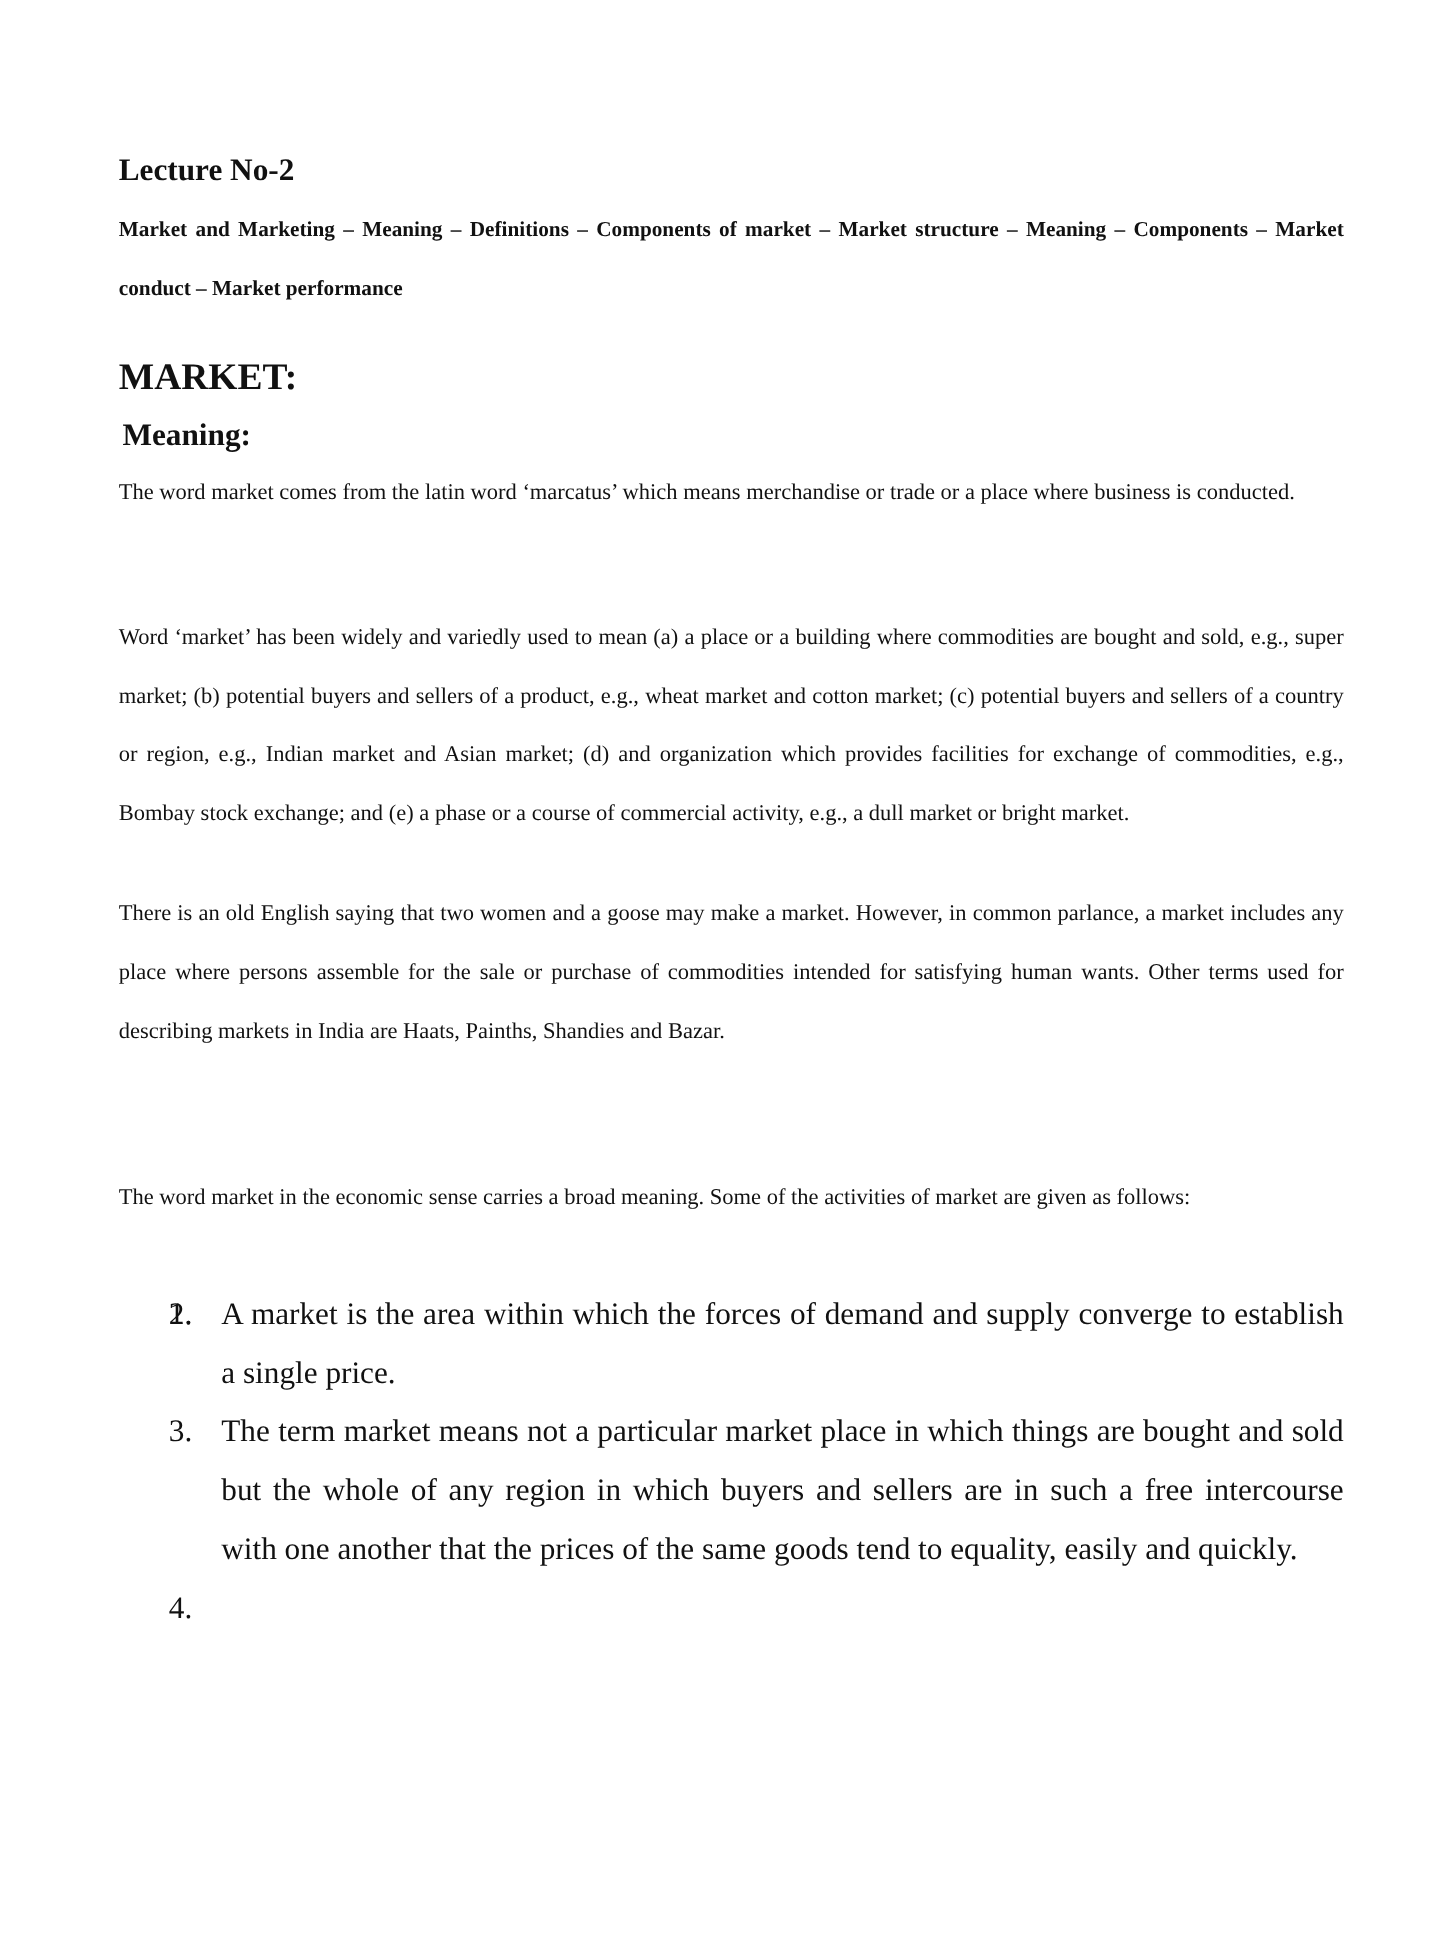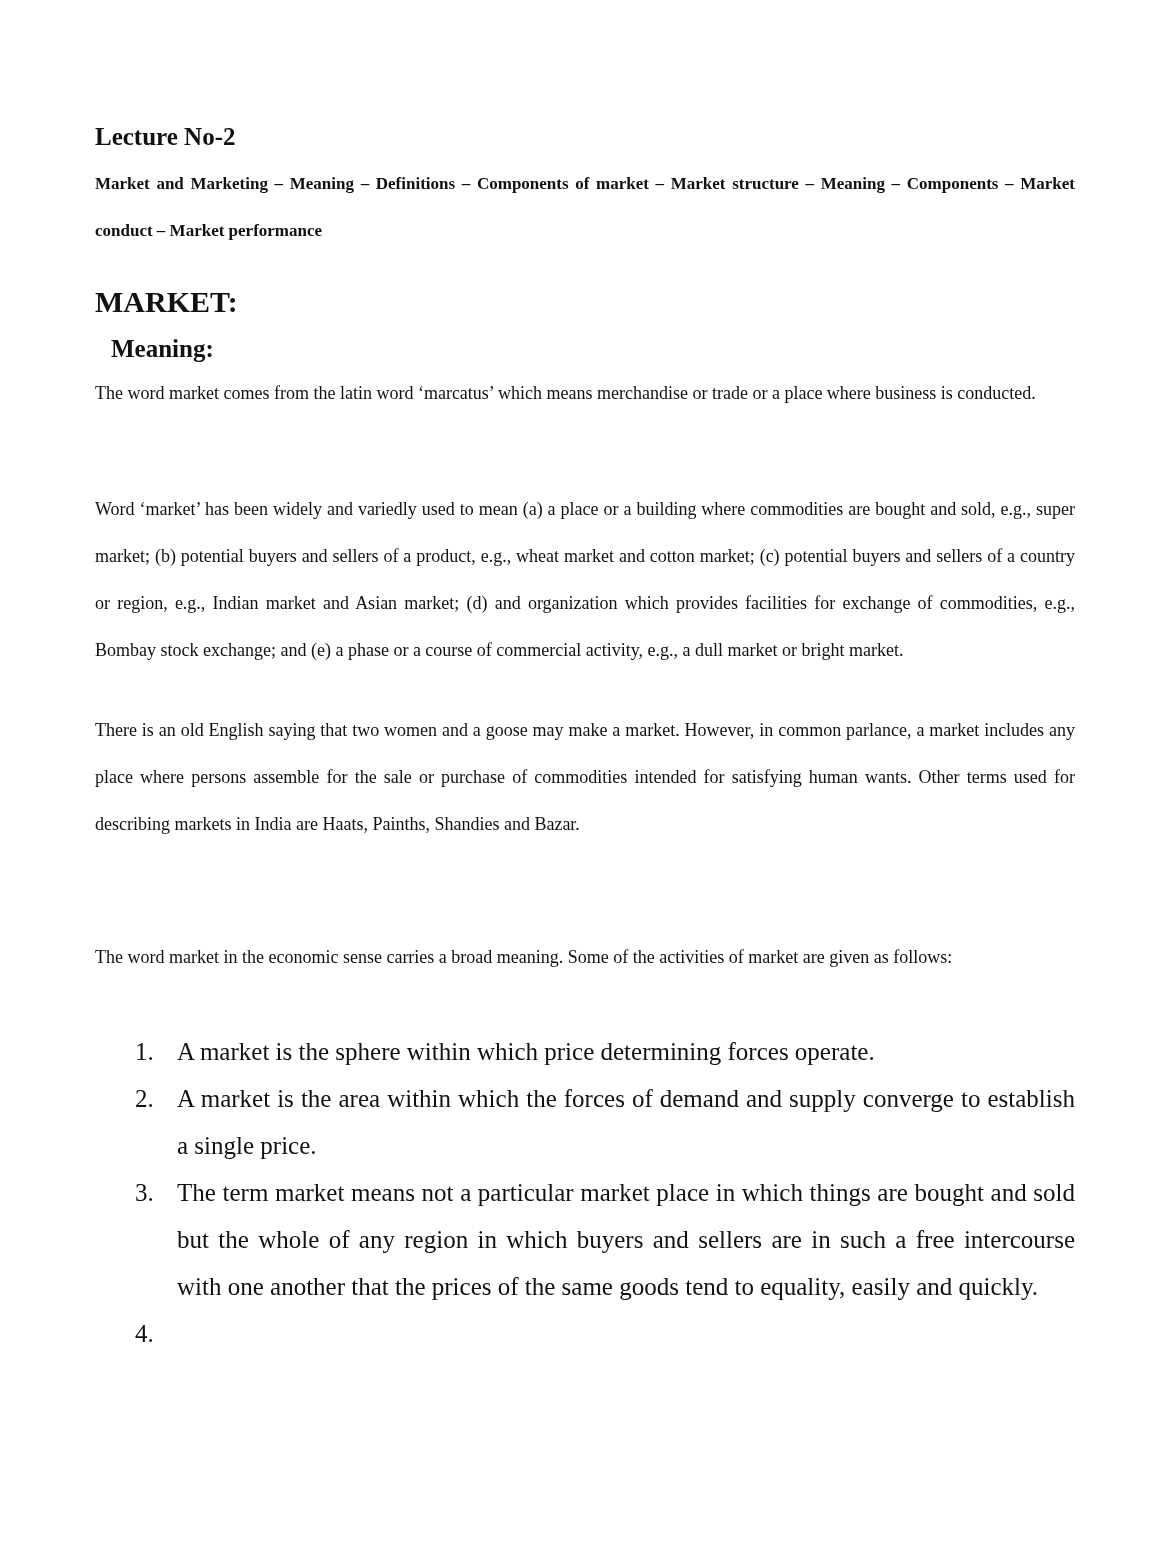--- a/index.html
+++ b/index.html
@@ -23,21 +23,21 @@
     }
     .line-block {
       font-size: 18px;
       line-height: 47px;
       text-align: justify;
     }
 
     #lecture-no { position: absolute; top: 113px; left: 0; font-size: 25px; font-weight: bold; line-height: 47px; white-space: nowrap; }
     #lecture-topics { position: absolute; top: 160px; left: 0; width: 980px; font-size: 17px; font-weight: bold; line-height: 47px; text-align: justify; }
     #section-market { position: absolute; top: 278px; left: 0; font-size: 30px; font-weight: bold; line-height: 47px; }
-    #section-meaning { position: absolute; top: 325px; left: 16px; font-size: 25px; font-weight: bold; line-height: 47px; }
+    #section-meaning { position: absolute; top: 325px; left: 3px; font-size: 25px; font-weight: bold; line-height: 47px; }
     #para-1 { position: absolute; top: 370px; left: 0; width: 980px; }
     #para-2 { position: absolute; top: 486px; left: 0; width: 980px; }
     #para-3 { position: absolute; top: 707px; left: 0; width: 980px; }
     #para-4 { position: absolute; top: 934px; left: 0; width: 980px; }
 
     .justify-last { text-align-last: left; }
 
     #definitions {
       position: absolute;
       top: 1028px;
@@ -71,21 +71,20 @@
   <div id="section-meaning">Meaning:</div>
 
   <p id="para-1" class="line-block justify-last" style="margin:0">The word market comes from the latin word ‘marcatus’ which means merchandise or trade or a place where business is conducted.</p>
   <p id="para-2" class="line-block justify-last" style="margin:0">Word ‘market’ has been widely and variedly used to mean (a) a place or a building where commodities are bought and sold, e.g., super market; (b) potential buyers and sellers of a product, e.g., wheat market and cotton market; (c) potential buyers and sellers of a country or region, e.g., Indian market and Asian market; (d) and organization which provides facilities for exchange of commodities, e.g., Bombay stock exchange; and (e) a phase or a course of commercial activity, e.g., a dull market or bright market.</p>
   <p id="para-3" class="line-block justify-last" style="margin:0">There is an old English saying that two women and a goose may make a market. However, in common parlance, a market includes any place where persons assemble for the sale or purchase of commodities intended for satisfying human wants.  Other terms used for describing markets in India are Haats, Painths, Shandies and Bazar.</p>
   <p id="para-4" class="line-block justify-last" style="margin:0">The word market in the economic sense carries a broad meaning.  Some of the activities of market are given as follows:</p>
 
   <ol id="definitions">
     <li class="def-item justify-last">
       <span class="def-num">1.</span>
-      <span>A market is the sphere within which price determining forces operate.</span>
     </li>
     <li class="def-item justify-last">
       <span class="def-num">2.</span>
       <span>A market is the area within which the forces of demand and supply converge to establish a single price.</span>
     </li>
     <li class="def-item justify-last">
       <span class="def-num">3.</span>
       <span>The term market means not a particular market place in which things are bought and sold but the whole of any region in which buyers and sellers are in such a free intercourse with one another that the prices of the same goods tend to equality, easily and quickly.</span>
     </li>
     <li class="def-item justify-last">

